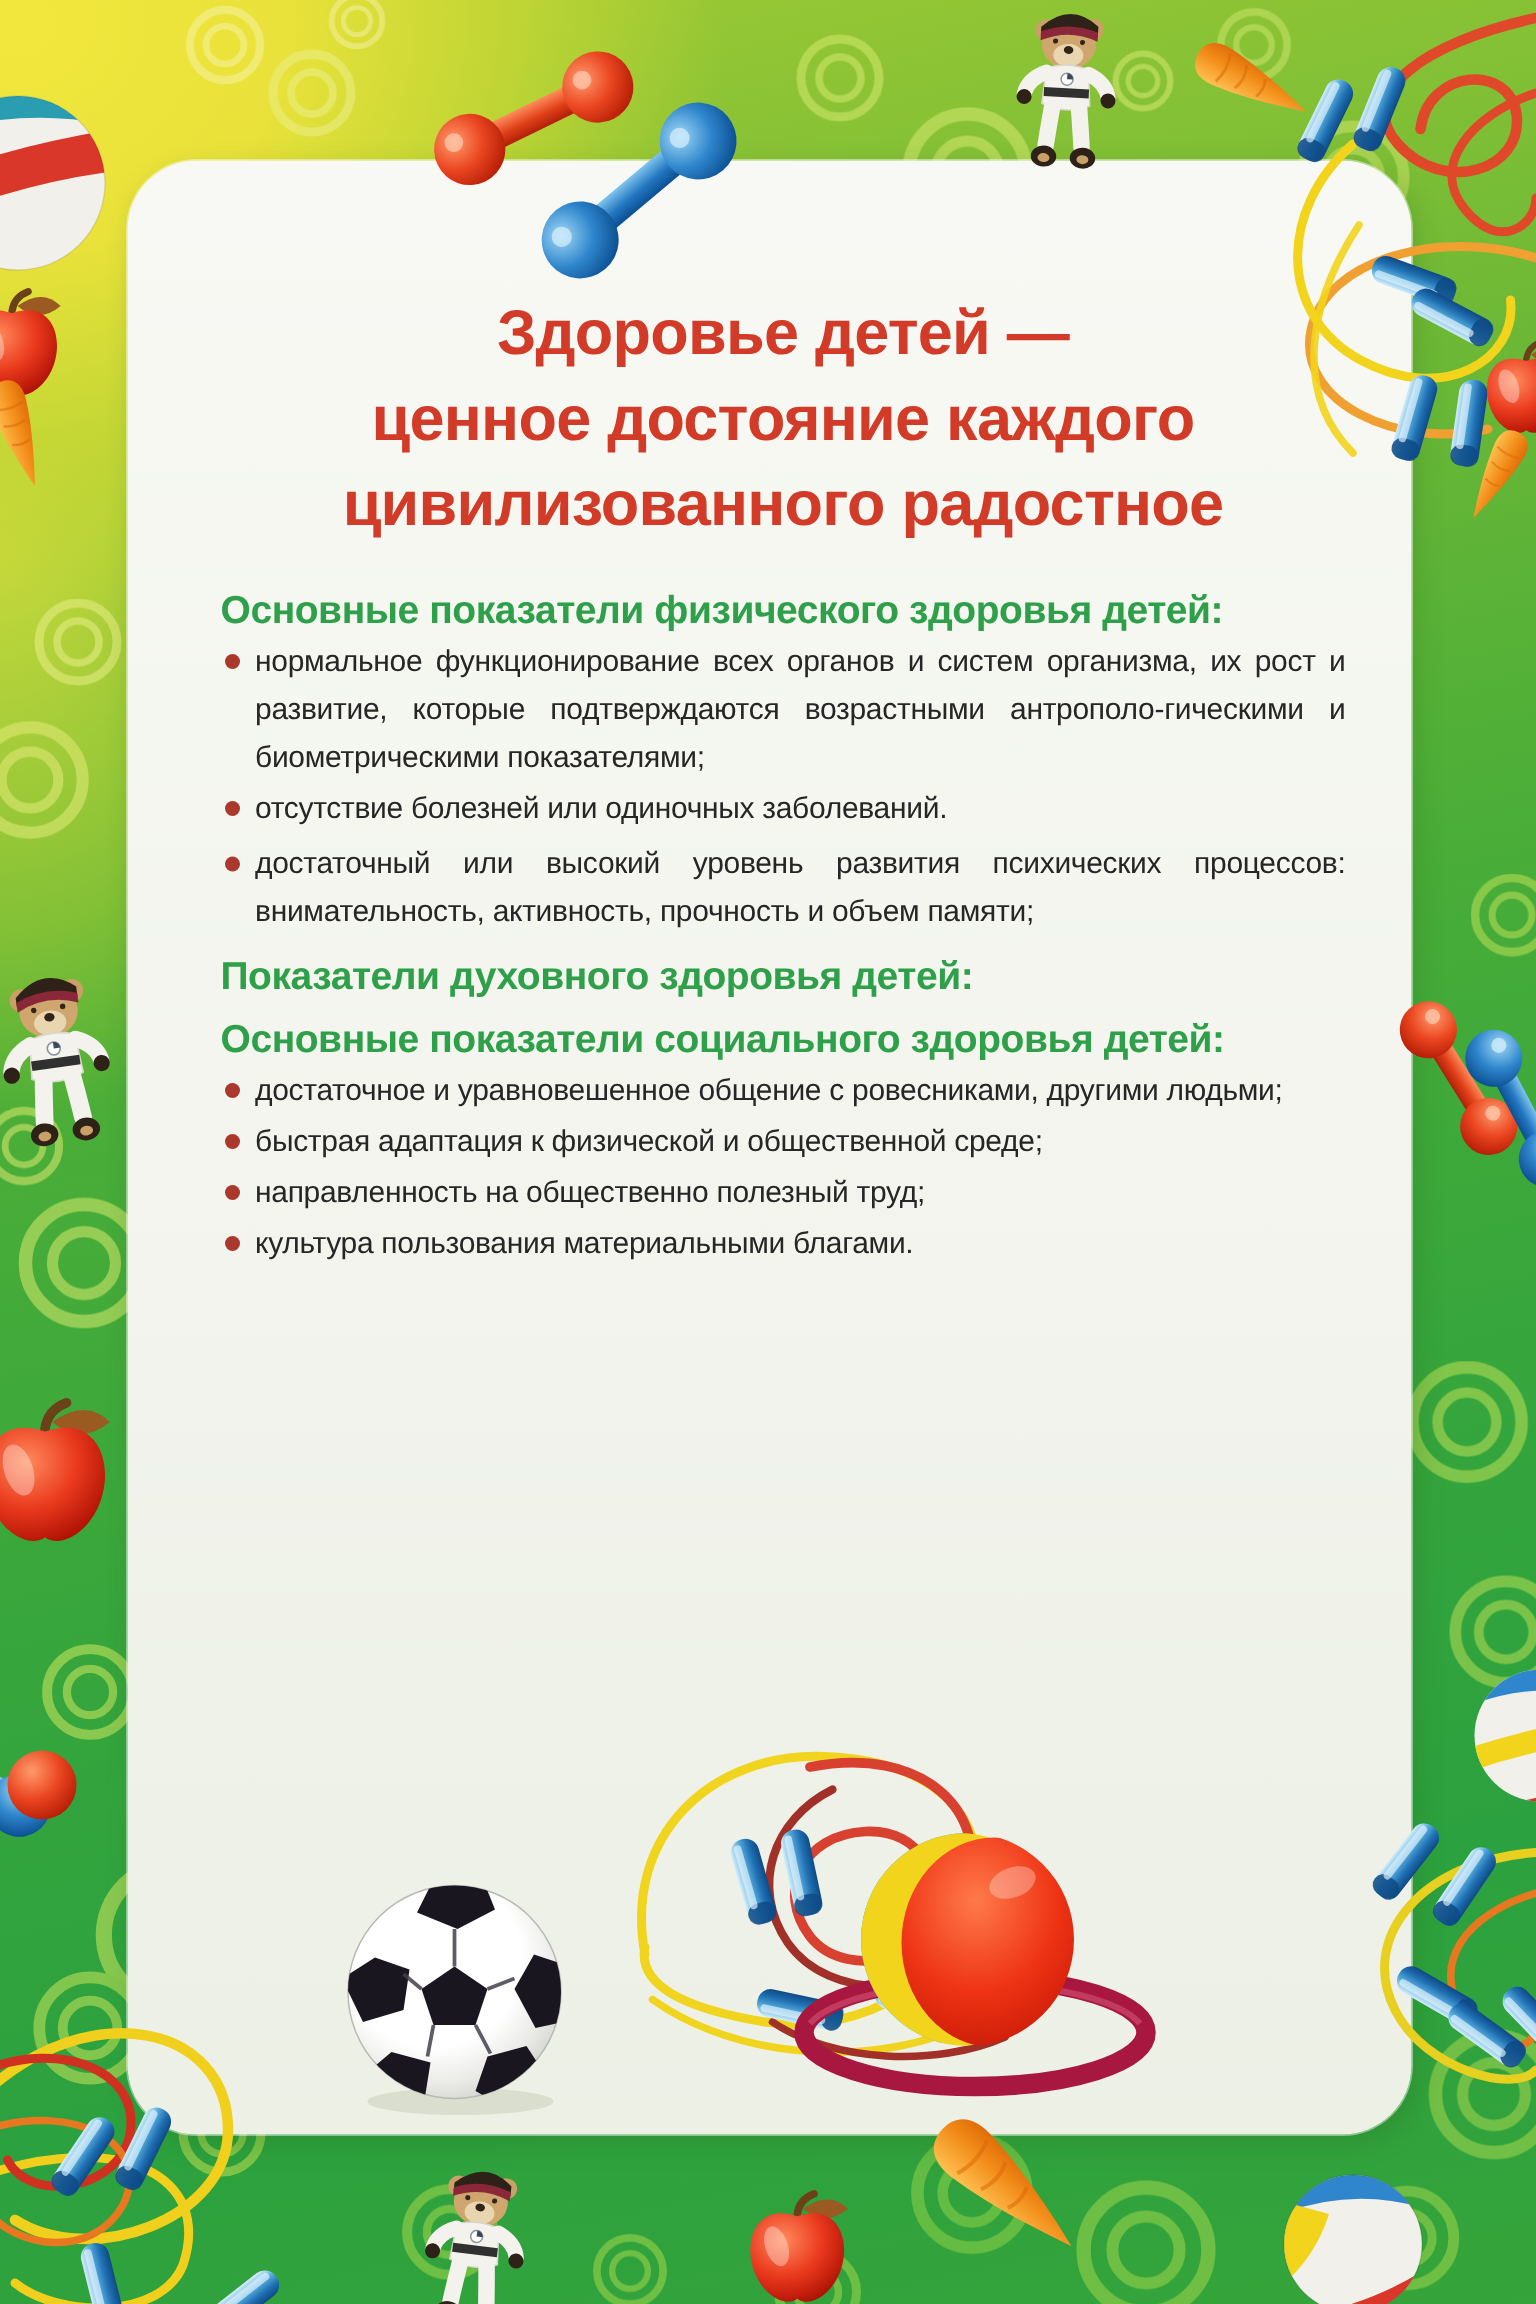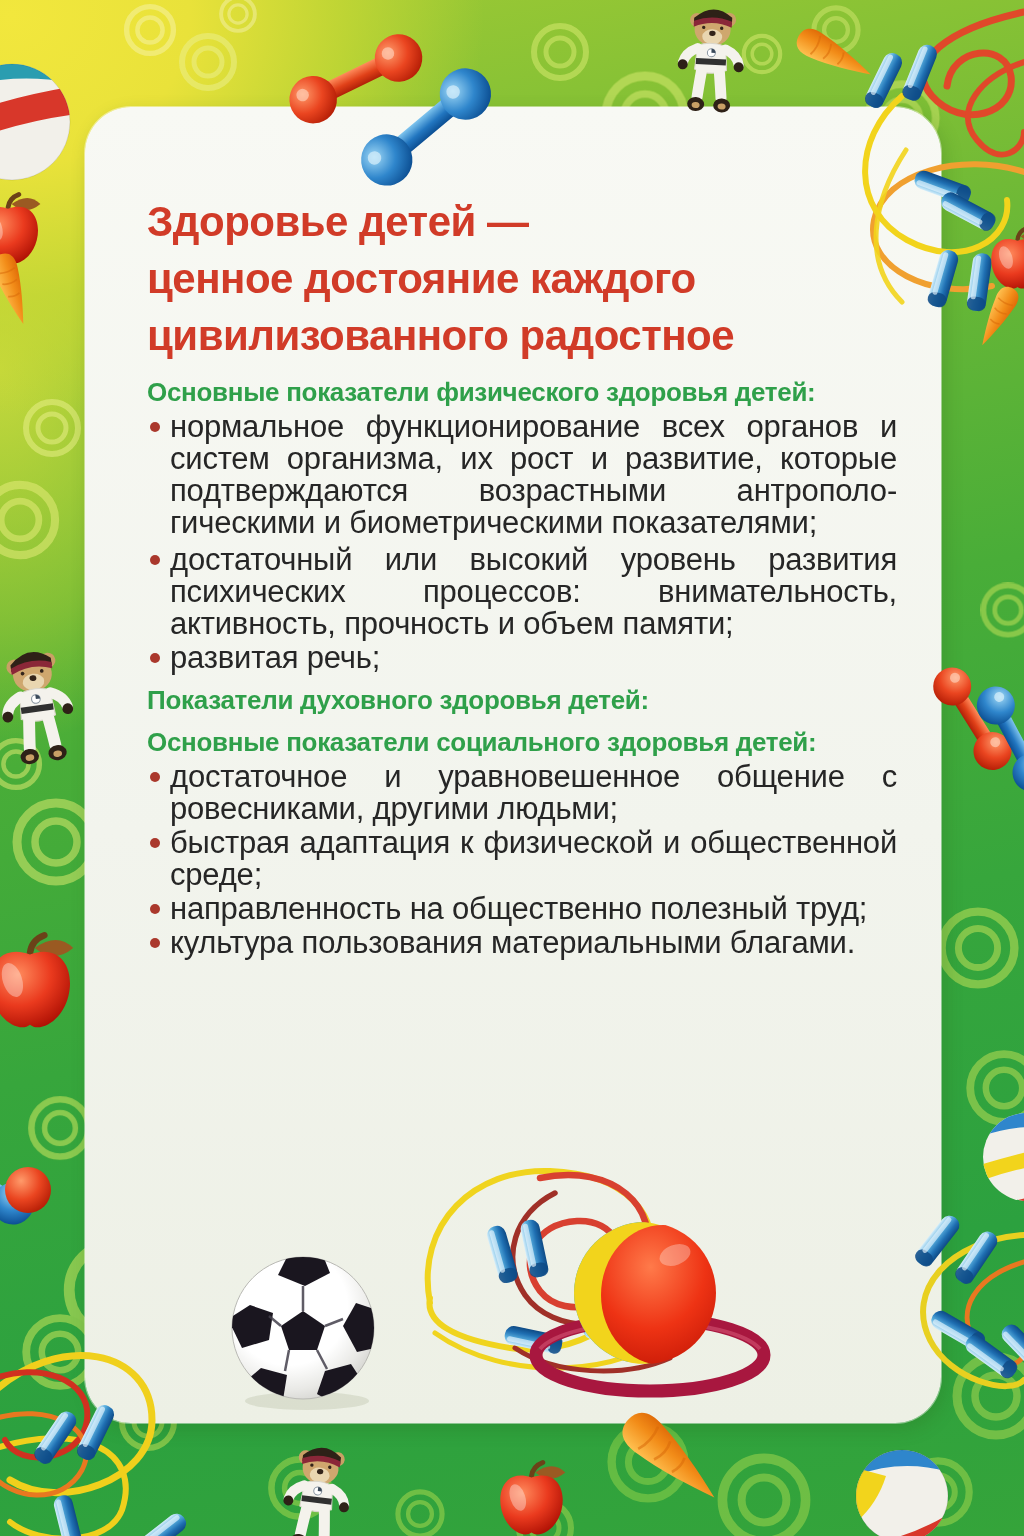--- a/index.html
+++ b/index.html
@@ -10,27 +10,27 @@
       background:
         radial-gradient(ellipse 640px 540px at 1% 1%, #f2e73d 0%, #e9e23a 28%, rgba(200,216,52,.8) 52%, rgba(170,205,48,0) 74%),
         radial-gradient(ellipse 320px 460px at 0% 24%, rgba(224,226,62,.75) 0%, rgba(192,213,52,.4) 55%, rgba(170,205,48,0) 82%),
         linear-gradient(168deg, #a2cb34 0%, #6eb936 24%, #49ad38 44%, #37a63c 62%, #2ca13f 82%, #35a43a 100%);}
   svg.layer{position:absolute;left:0;top:0;width:1024px;height:1536px;pointer-events:none;}
   .card{position:absolute;left:85px;top:107px;width:856px;height:1316px;
         background:linear-gradient(180deg,#f8f9f4 0%,#f2f4ed 55%,#edf0e5 100%);
         border-radius:46px;
         box-shadow:0 0 0 1px rgba(255,255,255,.45), 4px 6px 18px rgba(40,90,20,.22);}
   .content{padding:86px 44px 0 62px;}
-  .title{margin:0 0 12px;color:#d13b28;font-weight:700;
+  .title{margin:0 0 26px;text-align:center;color:#d13b28;font-weight:700;
          font-size:42px;line-height:57px;letter-spacing:-.5px;}
   .title span{display:block;}
   h2.sec{margin:10px 0 3px;color:#2fa04a;font-size:26px;line-height:32px;
          font-weight:700;letter-spacing:-.3px;}
   ul.blist{list-style:none;margin:0 0 5px;padding:0;}
-  li.bitem{position:relative;margin:2px 0;padding-left:23px;font-size:31px;
+  li.bitem{position:relative;margin:2px 0;padding-left:23px;font-size:20px;
            line-height:32px;color:#262626;text-align:justify;letter-spacing:-.2px;}
   li.bitem::before{content:"";position:absolute;left:3px;top:11px;width:10px;height:10px;
            border-radius:50%;background:#aa382c;}
   .bottom-decos{position:absolute;left:0;bottom:6px;width:856px;height:274px;}
 </style>
 </head>
 <body>
 
 <div class="stage">
 
@@ -205,25 +205,25 @@
 
       <h1 class="title">
         <span>Здоровье детей —</span>
         <span>ценное достояние каждого</span>
         <span>цивилизованного радостное</span>
       </h1>
 
       <h2 class="sec">Основные показатели физического здоровья детей:</h2>
       <ul class="blist">
         <li class="bitem">нормальное функционирование всех органов и систем организма, их рост и развитие, которые подтверждаются возрастными антрополо-гическими и биометрическими показателями;</li>
+        <li class="bitem">отсутствие болезней или одиночных заболеваний.</li>
       </ul>
 
       <ul class="blist">
         <li class="bitem">достаточный или высокий уровень развития психических процессов: внимательность, активность, прочность и объем памяти;</li>
-        <li class="bitem">развитая речь;</li>
       </ul>
 
       <h2 class="sec">Показатели духовного здоровья детей:</h2>
 
       <h2 class="sec">Основные показатели социального здоровья детей:</h2>
       <ul class="blist">
         <li class="bitem">достаточное и уравновешенное общение с ровесниками, другими людьми;</li>
         <li class="bitem">быстрая адаптация к физической и общественной среде;</li>
         <li class="bitem">направленность на общественно полезный труд;</li>
         <li class="bitem">культура пользования материальными благами.</li>

